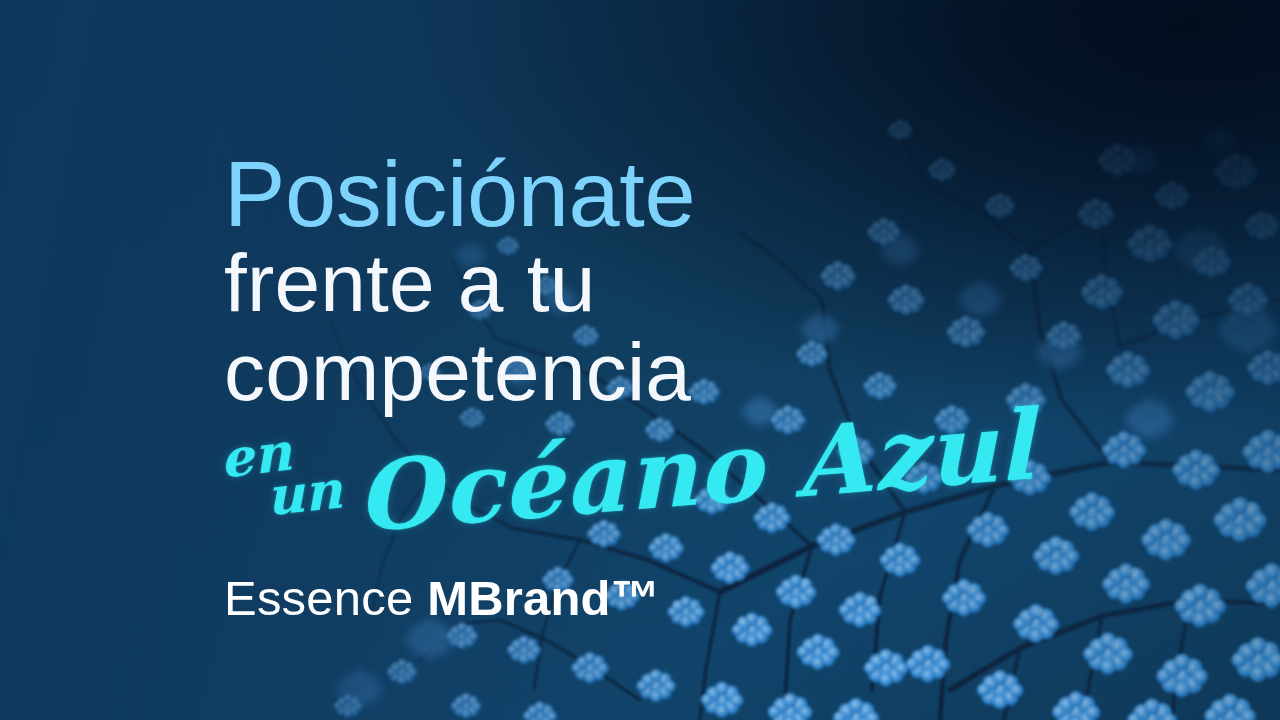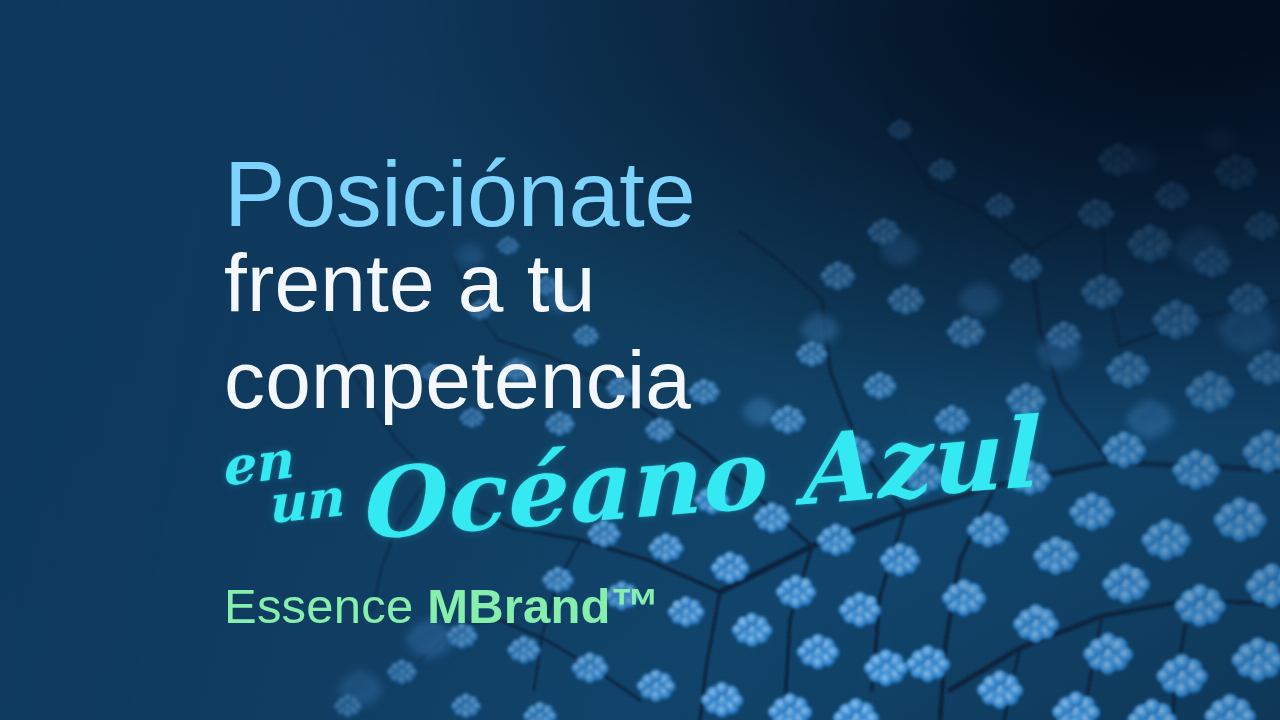--- a/index.html
+++ b/index.html
@@ -103,21 +103,21 @@
   .subline {
     margin: 0;
     color: #F4F8FC;
     font-size: 82px;
     font-weight: 300;
     line-height: 0.96;
     letter-spacing: 0.2px;
     white-space: nowrap;
   }
   .subline-1 { margin-top: 6px; }
-  .subline-2 { margin-top: 18px; }
+  .subline-2 { margin-top: 10px; }
 
   
   .script-line {
     position: relative;
     height: 126px;
     margin-top: -4px;
   }
   .script {
     position: absolute;
     color: #34E9F2;
@@ -145,21 +145,21 @@
     left: 140px;
     top: 6px;
     font-size: 96px;
     letter-spacing: 1px;
     transform: rotate(-4.5deg) skewX(-5deg);
   }
 
   .brand {
     margin: 0;
     padding-top: 40px;
-    color: #86efac;
+    color: #ffffff;
     font-size: 49px;
     font-weight: 400;
     letter-spacing: 0.2px;
     line-height: 1;
     white-space: nowrap;
   }
   .brand .brand-bold { font-weight: 700; }
 </style>
 </head>
 <body>

